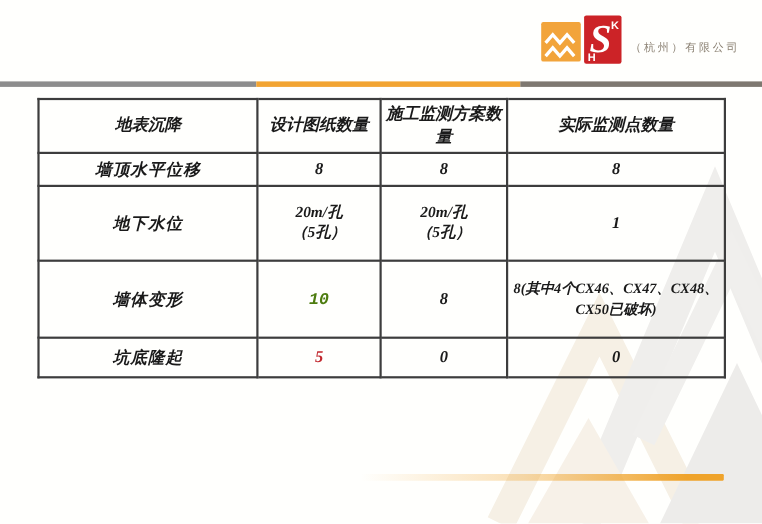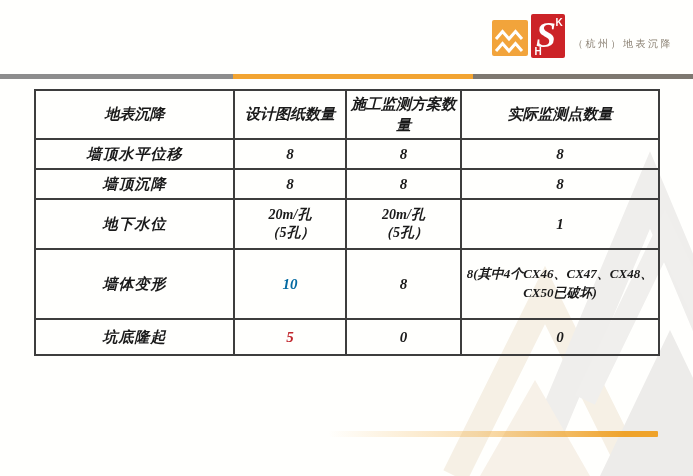--- a/index.html
+++ b/index.html
@@ -48,21 +48,21 @@
     background: transparent;
   }
   table.monitor th { font-size: 15px; line-height: 1.35; }
   td.item-cell { font-size: 15px; letter-spacing: 1px; }
   td.num-cell  { font-size: 15px; font-family: "Liberation Serif", serif; }
   td.multiline { white-space: pre-line; font-size: 14px; line-height: 1.3; }
   td.note-cell { font-size: 13px; line-height: 1.45; padding: 2px 8px; }
   tr.h-header { height: 49px; }
   tr.r-std    { height: 30px; }
   tr.r-first  { height: 32px; }
-  tr.r-tall   { height: 50px; margin-left: 47px; }
+  tr.r-tall   { height: 68px; margin-left: 47px; }
   tr.r-xtall  { height: 70px; padding-left: 37px; }
   tr.r-last   { height: 36px; }
   
   .bottom-accent {
     position: absolute; left: 328px; top: 431px; width: 330px; height: 6px; z-index: 2;
     background: linear-gradient(90deg, rgba(240,164,43,0) 0%, rgba(240,164,43,0.35) 45%, #EFA32B 90%, #EFA32B 100%);
     border-radius: 1px;
   }
 </style>
 </head>
@@ -86,21 +86,21 @@
       </svg>
     </div>
     <div class="logo-red">
       <svg width="34" height="44" viewBox="0 0 34 44">
         <text x="15" y="33" font-family="Liberation Serif, serif" font-size="36" font-style="italic" font-weight="bold" fill="#ffffff" text-anchor="middle">S</text>
         <text x="28" y="12" font-family="Liberation Sans, sans-serif" font-size="10" font-weight="bold" fill="#ffffff" text-anchor="middle">K</text>
         <text x="7" y="41" font-family="Liberation Sans, sans-serif" font-size="10" font-weight="bold" fill="#ffffff" text-anchor="middle">H</text>
       </svg>
     </div>
     <div class="company-name">
-      <div>（杭州）地表沉降</div>
+      <div>（杭州）有限公司</div>
     </div>
   </div>
 
   <div class="divider seg-left"></div>
   <div class="divider seg-mid"></div>
   <div class="divider seg-right"></div>
 
   <table class="monitor">
     <colgroup>
       <col style="width:199px">
@@ -116,37 +116,31 @@
         <th>实际监测点数量</th>
       </tr>
     </thead>
     <tbody>
       <tr class="r-std">
         <td class="item-cell">墙顶水平位移</td>
         <td class="num-cell" style="color: rgb(26, 26, 26);">8</td>
         <td class="num-cell">8</td>
         <td class="num-cell">8</td>
       </tr>
-      <tr class="r-std">
-        <td class="item-cell">墙顶沉降</td>
-        <td class="num-cell" style="color: rgb(26, 26, 26);">8</td>
-        <td class="num-cell">8</td>
-        <td class="num-cell">8</td>
-      </tr>
       <tr class="r-tall">
         <td class="item-cell">地下水位</td>
         <td class="num-cell multiline" style="color: rgb(26, 26, 26);">20m/孔
 （5孔）</td>
         <td class="num-cell multiline">20m/孔
 （5孔）</td>
         <td class="num-cell">1</td>
       </tr>
       <tr class="r-xtall">
         <td class="item-cell">墙体变形</td>
-        <td class="num-cell" style="color: #0369a1;">10</td>
+        <td class="num-cell" style="color: #4d7c0f; font-family: Liberation Mono, monospace;">10</td>
         <td class="num-cell">8</td>
         <td class="note-cell">8(其中4个CX46、CX47、CX48、CX50已破坏)</td>
       </tr>
       <tr class="r-last">
         <td class="item-cell">坑底隆起</td>
         <td class="num-cell" style="color: rgb(193, 39, 45);">5</td>
         <td class="num-cell">0</td>
         <td class="num-cell">0</td>
       </tr>
     </tbody>

